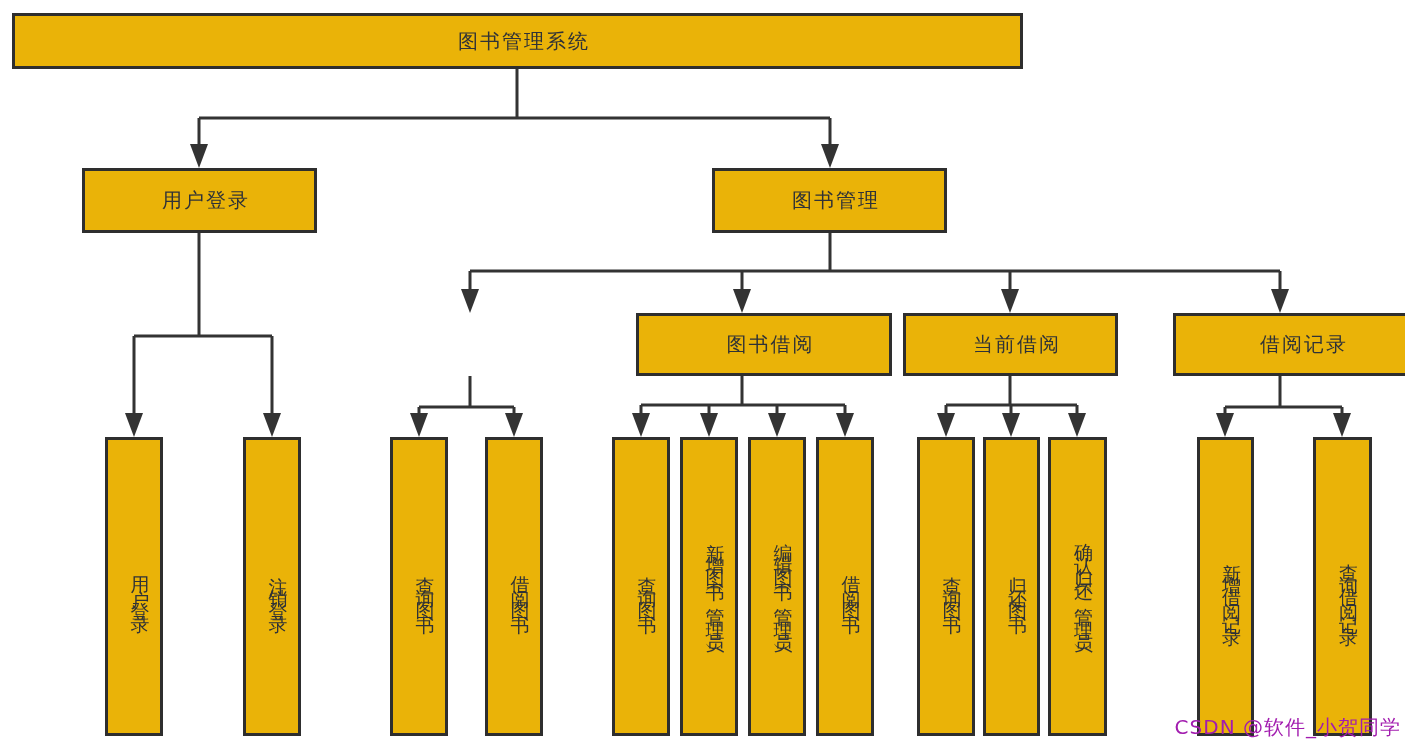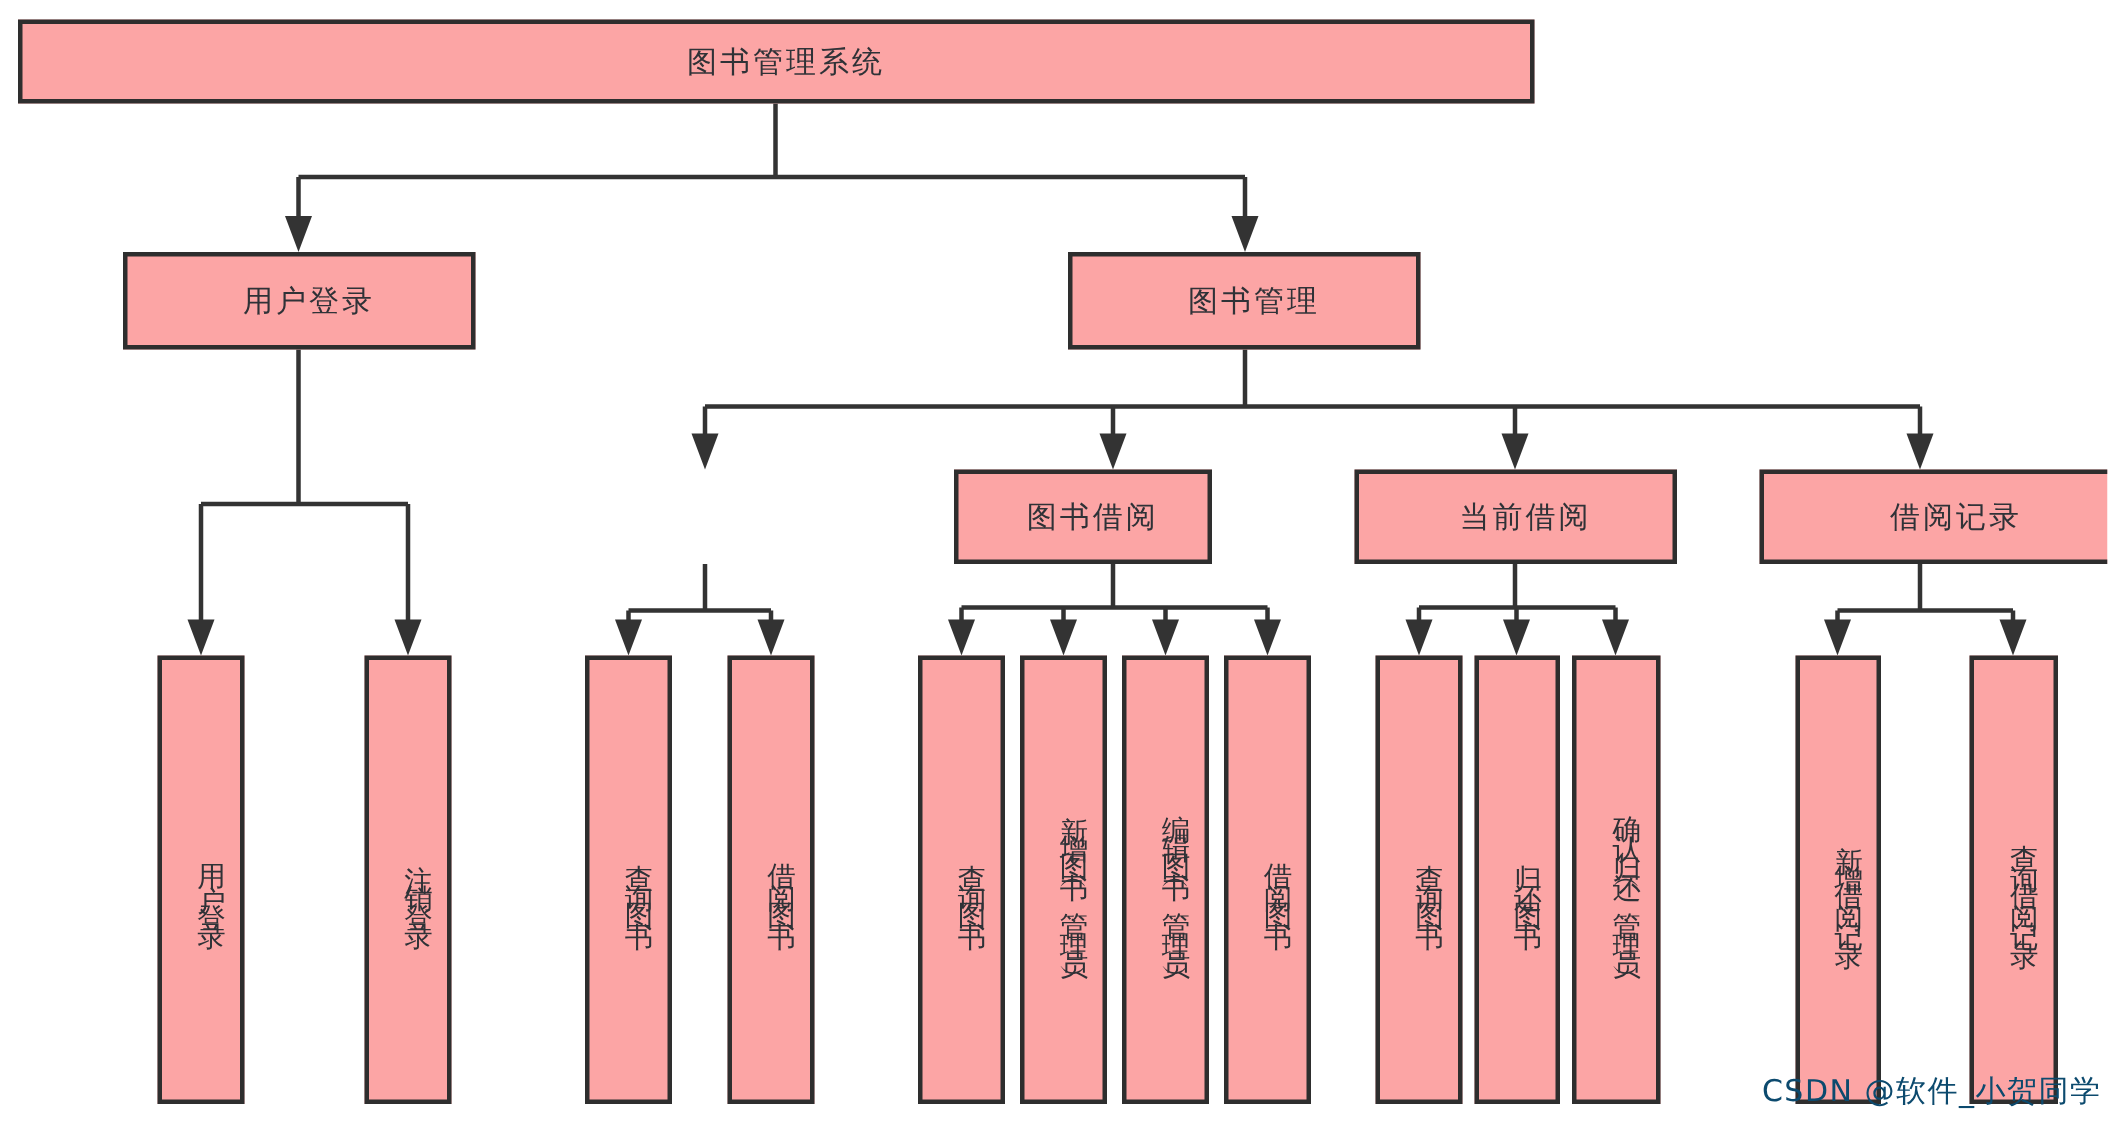--- a/index.html
+++ b/index.html
@@ -7,42 +7,42 @@
     position:relative;
     width:1405px; height:747px;
     background:#ffffff;
     font-family:"DejaVu Sans","Liberation Sans",sans-serif;
     overflow:hidden;
   }
   svg.connectors { position:absolute; left:0; top:0; z-index:1; }
   .node {
     position:absolute;
     box-sizing:border-box;
-    background:#fca5a5;
+    background:#eab308;
     border:3px solid #2e2e2e;
     color:#2f3237;
     display:flex; align-items:center; justify-content:center;
     z-index:2;
     padding-left:13px;
   }
   .h  { font-size:20px; letter-spacing:2px; }
   .v-text {
     writing-mode:vertical-rl;
     text-orientation:mixed;
     font-size:19px;
     line-height:1;
     letter-spacing:13px;
     color:#2f3237;
   }
   
   .n-root      { left:12px;  top:13px;  width:1011px; height:56px; }
   .n-userlogin { left:82px;  top:168px; width:235px;  height:65px; }
   .n-bookmgmt  { left:712px; top:168px; width:235px;  height:65px; }
   .n-newrec    { left:363px; top:313px; width:214px;  height:63px; }
-  .n-borrow    { left:636px; top:313px; width:172px;  height:63px; }
+  .n-borrow    { left:636px; top:313px; width:256px;  height:63px; }
   .n-current   { left:903px; top:313px; width:215px;  height:63px; }
   .n-records   { left:1173px;top:313px; width:249px;  height:63px; }
   
   .leaf { top:437px; height:299px; }
   .n-l1  { left:105px;  width:58px; }
   .n-l2  { left:243px;  width:58px; }
   .n-l3  { left:390px;  width:58px; }
   .n-l4  { left:485px;  width:58px; }
   .n-l5  { left:612px;  width:58px; }
   .n-l6  { left:680px;  width:58px; }
@@ -50,21 +50,21 @@
   .n-l8  { left:816px;  width:58px; }
   .n-l9  { left:917px;  width:58px; }
   .n-l10 { left:983px;  width:57px; }
   .n-l11 { left:1048px; width:59px; }
   .n-l12 { left:1197px; width:57px; }
   .n-l13 { left:1313px; width:59px; }
   .watermark {
     position:absolute;
     right:4px; bottom:6px;
     font-size:20px;
-    color:#0c4a6e;
+    color:#a21caf;
     z-index:3;
     letter-spacing:1px;
   }
 </style>
 </head>
 <body>
 
 <div class="canvas">
 
   <svg class="connectors" width="1405" height="747" viewBox="0 0 1405 747">

